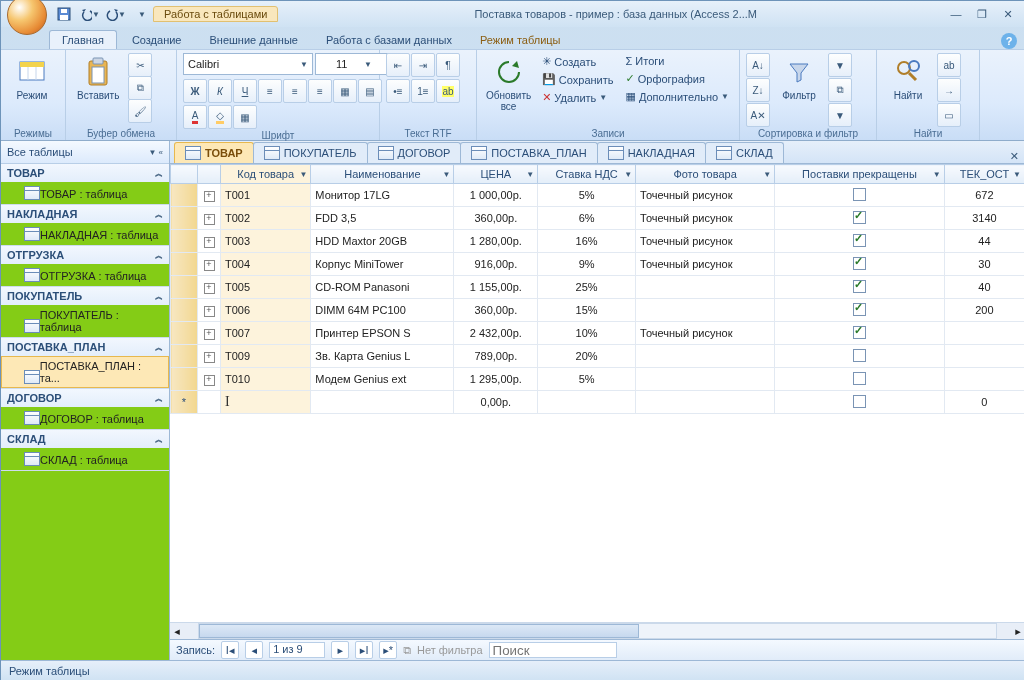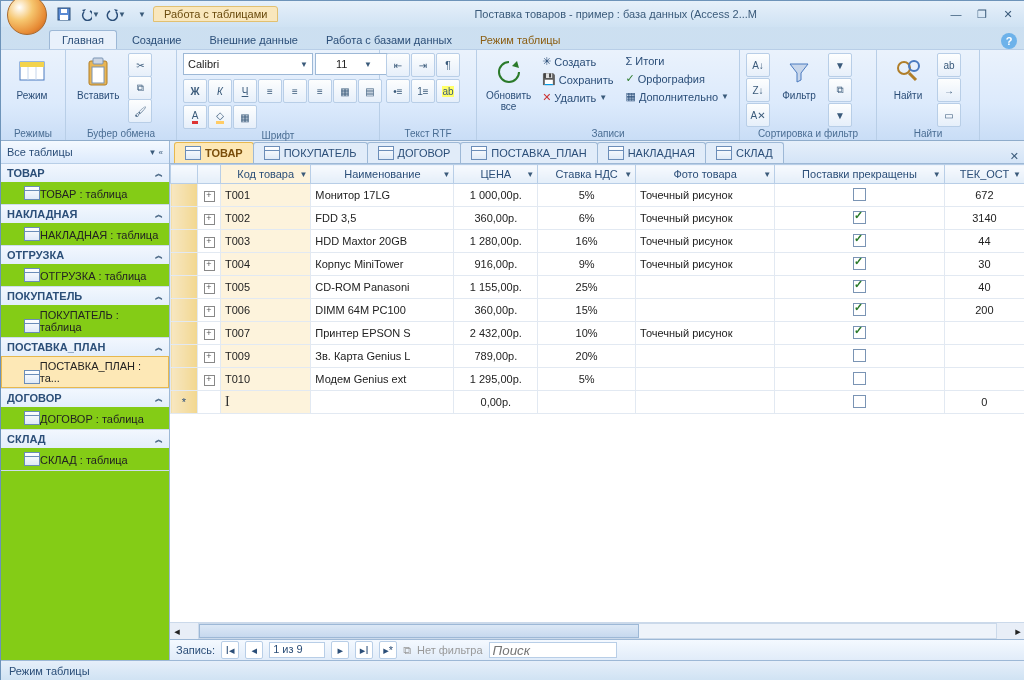--- a/index.html
+++ b/index.html
@@ -550,20 +550,20 @@
       <div class="rec-nav">
         <span>Запись:</span>
         <div class="rec-btn">I◂</div>
         <div class="rec-btn">◂</div>
         <div class="rec-input">1 из 9</div>
         <div class="rec-btn">▸</div>
         <div class="rec-btn">▸I</div>
         <div class="rec-btn">▸*</div>
         <span style="color:#999">⧉</span>
           <span style="color:#999">Нет фильтра</span>
-        <input class="rec-input" style="width: 120px; font-style: italic;" placeholder="Поиск">
+        <input class="rec-input" style="width: 120px;" placeholder="Поиск">
       </div>
     </div>
   </div>
   <div class="statusbar">
       <span>Режим таблицы</span>
     </div>
 </div>
 
 </body></html>

